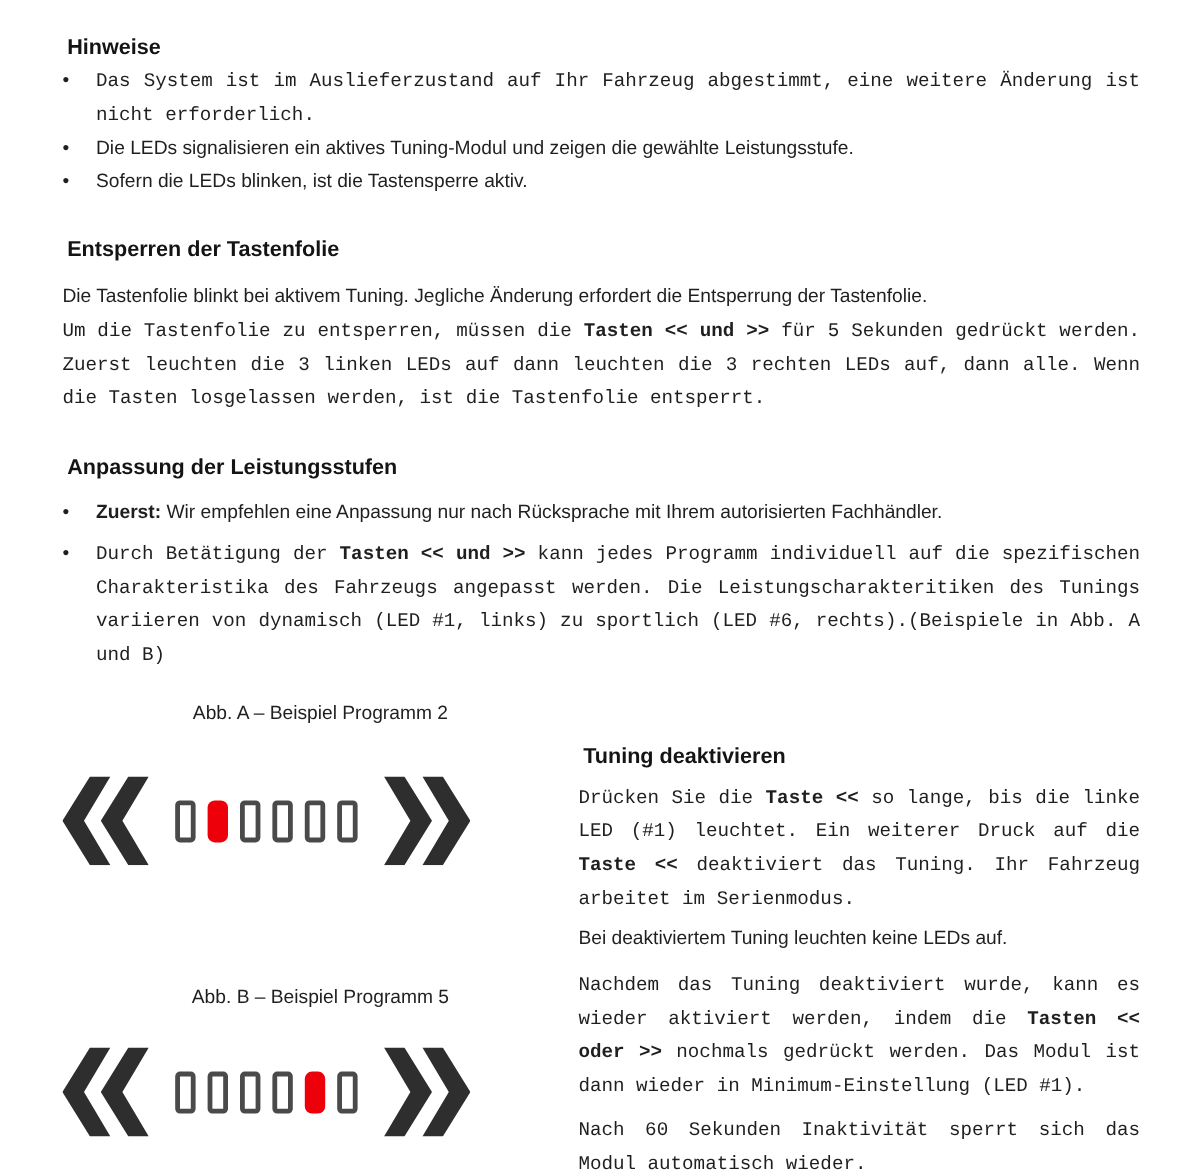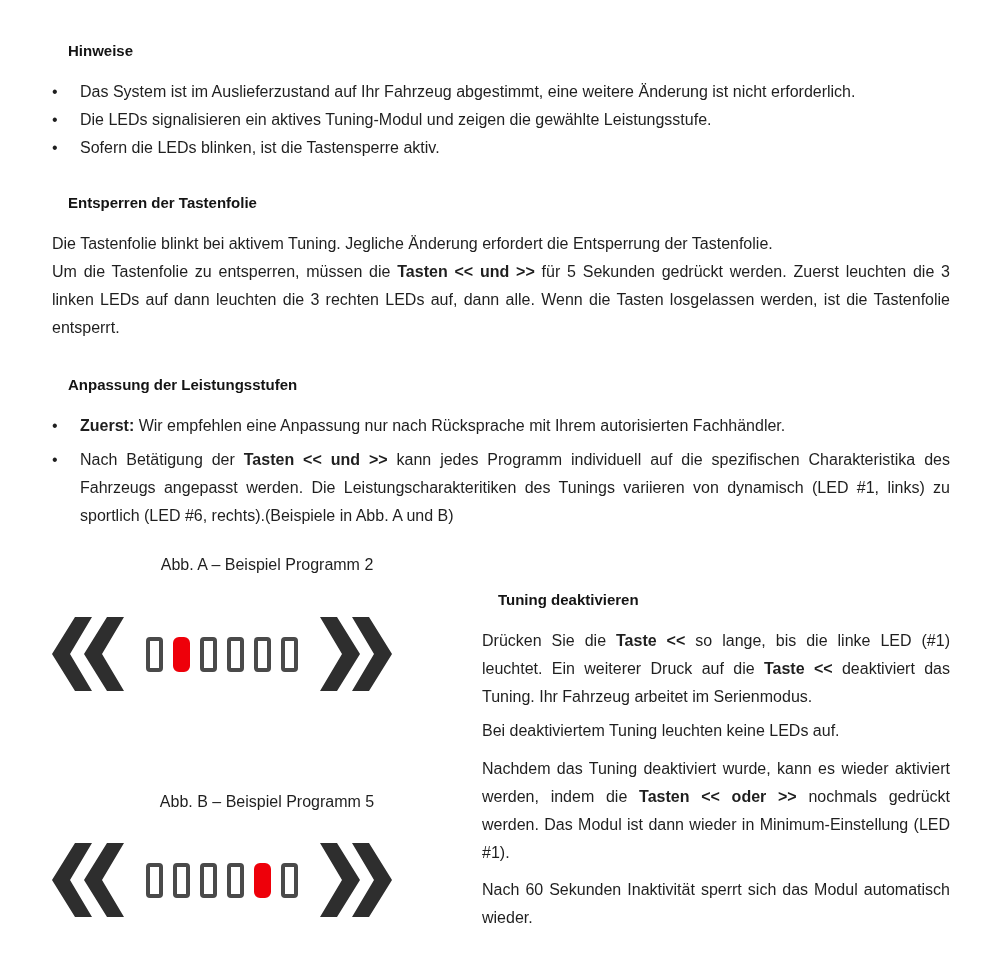--- a/index.html
+++ b/index.html
@@ -3,23 +3,23 @@
 <meta charset="utf-8">
 <style>
   html,body{margin:0;padding:0;background:#fff;}
   .page{
     width:1000px;height:975px;box-sizing:border-box;
     padding:24px 50px 0 52px;
     font-family:"Liberation Sans",sans-serif;
     font-size:16px;line-height:28px;color:#1f1f1f;
     overflow:hidden;background:#fff;
   }
-  h2,h3{font-size:15px;line-height:22px;font-weight:bold;color:#141414;margin:16px;}
+  h2,h3{font-size:18px;line-height:22px;font-weight:bold;color:#141414;margin:4px;}
   p{margin:0;}
-  .justify{text-align:justify;}
+  .justify{text-align:justify;font-family:Liberation Mono, monospace;}
   
   .bullet-row{display:flex;align-items:flex-start;}
   .bullet-marker{width:28px;flex:none;}
   .bullet-text{flex:1;}
   .mt6{margin-top:6px;}
   
   .sec2-h{margin-top:30px;}
   .sec2-p1{margin-top:16px;}
   .sec3-h{margin-top:32px;}
   .sec3-list{margin-top:14px;}
@@ -69,21 +69,21 @@
   <h2 class="sec3-h">Anpassung der Leistungsstufen</h2>
   <div class="sec3-list">
     <div class="bullet-row">
       <span class="bullet-marker">•</span>
       <div class="bullet-text">
         <div><b>Zuerst:</b><span> Wir empfehlen eine Anpassung nur nach Rücksprache mit Ihrem autorisierten Fachhändler.</span></div>
       </div>
     </div>
     <div class="bullet-row mt6">
       <span class="bullet-marker">•</span>
-      <div class="bullet-text justify"><span>Nach Betätigung der </span><b>Tasten &lt;&lt; und &gt;&gt;</b><span> kann jedes Programm individuell auf die spezifischen Charakteristika des Fahrzeugs angepasst werden. Die Leistungscharakteritiken des Tunings variieren von dynamisch (LED #1, links) zu sportlich (LED #6, rechts).(Beispiele in Abb. A und B)</span></div>
+      <div class="bullet-text justify"><span>Durch Betätigung der </span><b>Tasten &lt;&lt; und &gt;&gt;</b><span> kann jedes Programm individuell auf die spezifischen Charakteristika des Fahrzeugs angepasst werden. Die Leistungscharakteritiken des Tunings variieren von dynamisch (LED #1, links) zu sportlich (LED #6, rechts).(Beispiele in Abb. A und B)</span></div>
     </div>
   </div>
 
   <div class="columns">
 
     <div class="col-left">
       <div class="fig-label">Abb. A – Beispiel Programm 2</div>
       <div class="led-panel">
           <svg width="72" height="74" viewBox="0 0 72 74">
             <polygon points="40,0 23,0 0,37 23,74 40,74 18,37" fill="#2e2e2e"></polygon>

